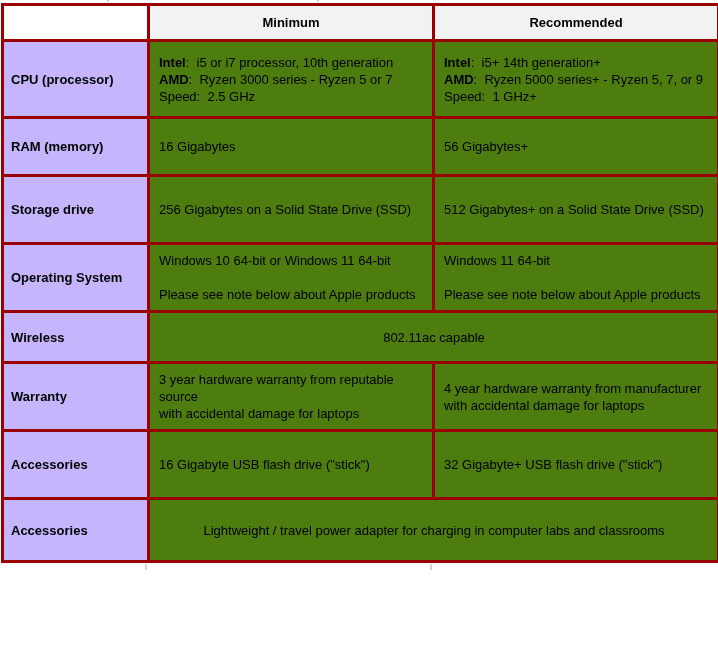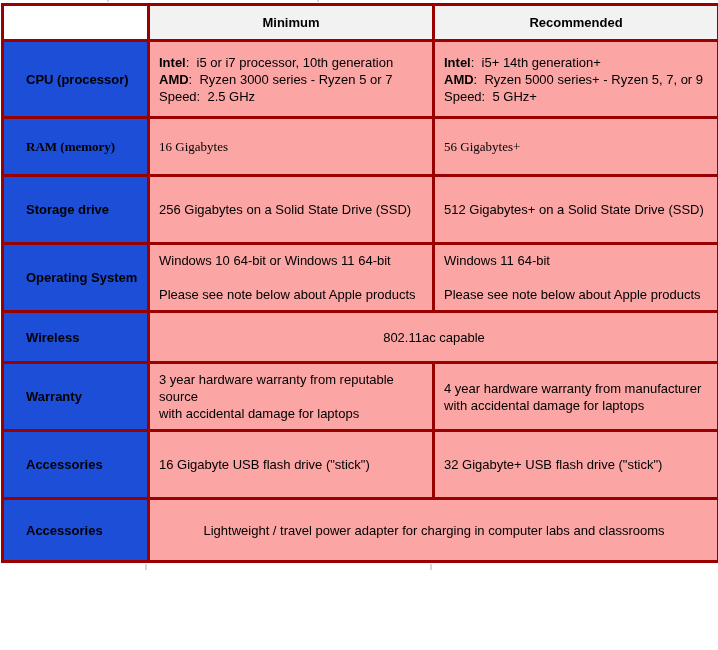--- a/index.html
+++ b/index.html
@@ -36,33 +36,33 @@
     overflow: hidden;
   }
   th.colhead {
     background: #f2f2f2;
     font-weight: bold;
     text-align: center;
     padding: 8px;
   }
   th.blank { background: #ffffff; }
   td.rowlabel {
-    background: #1d4ed8;
+    background: #c4b5fd;
     font-weight: bold;
     text-align: left;
-    padding-left: 22px;
+    padding-left: 7px;
   }
-  td.data { background: #fca5a5; }
+  td.data { background: #4d7c0f; }
   td.merged { text-align: center; }
   .pre { white-space: pre-wrap; }
   .gap-line { margin-top: 17px; }
 
   tr.r-head   { height: 30px; }
   tr.r-cpu    { height: 77px; }
-  tr.r-ram    { height: 58px; font-family: Liberation Serif, serif; }
+  tr.r-ram    { height: 58px; }
   tr.r-gpu    { height: 69px; }
   tr.r-sto    { height: 68px; }
   tr.r-os     { height: 68px; }
   tr.r-wifi   { height: 51px; }
   tr.r-war    { height: 68px; }
   tr.r-acc1   { height: 68px; }
   tr.r-acc2   { height: 63px; }
 </style>
 </head>
 <body>
@@ -91,21 +91,21 @@
     <tr class="r-cpu">
       <td class="rowlabel">CPU (processor)</td>
       <td class="data">
         <div class="pre"><b>Intel</b><span>:  i5 or i7 processor, 10th generation</span></div>
         <div class="pre"><b>AMD</b><span>:  Ryzen 3000 series - Ryzen 5 or 7</span></div>
         <div class="pre"><b></b><span>Speed:  2.5 GHz</span></div>
       </td>
       <td class="data">
         <div class="pre"><b>Intel</b><span>:  i5+ 14th generation+</span></div>
         <div class="pre"><b>AMD</b><span>:  Ryzen 5000 series+ - Ryzen 5, 7, or 9</span></div>
-        <div class="pre"><b></b><span>Speed:  5 GHz+</span></div>
+        <div class="pre"><b></b><span>Speed:  1 GHz+</span></div>
       </td>
     </tr>
 
     <tr class="r-ram">
       <td class="rowlabel">RAM (memory)</td>
       <td class="data">16 Gigabytes</td>
       <td class="data">56 Gigabytes+</td>
     </tr>
 
 

